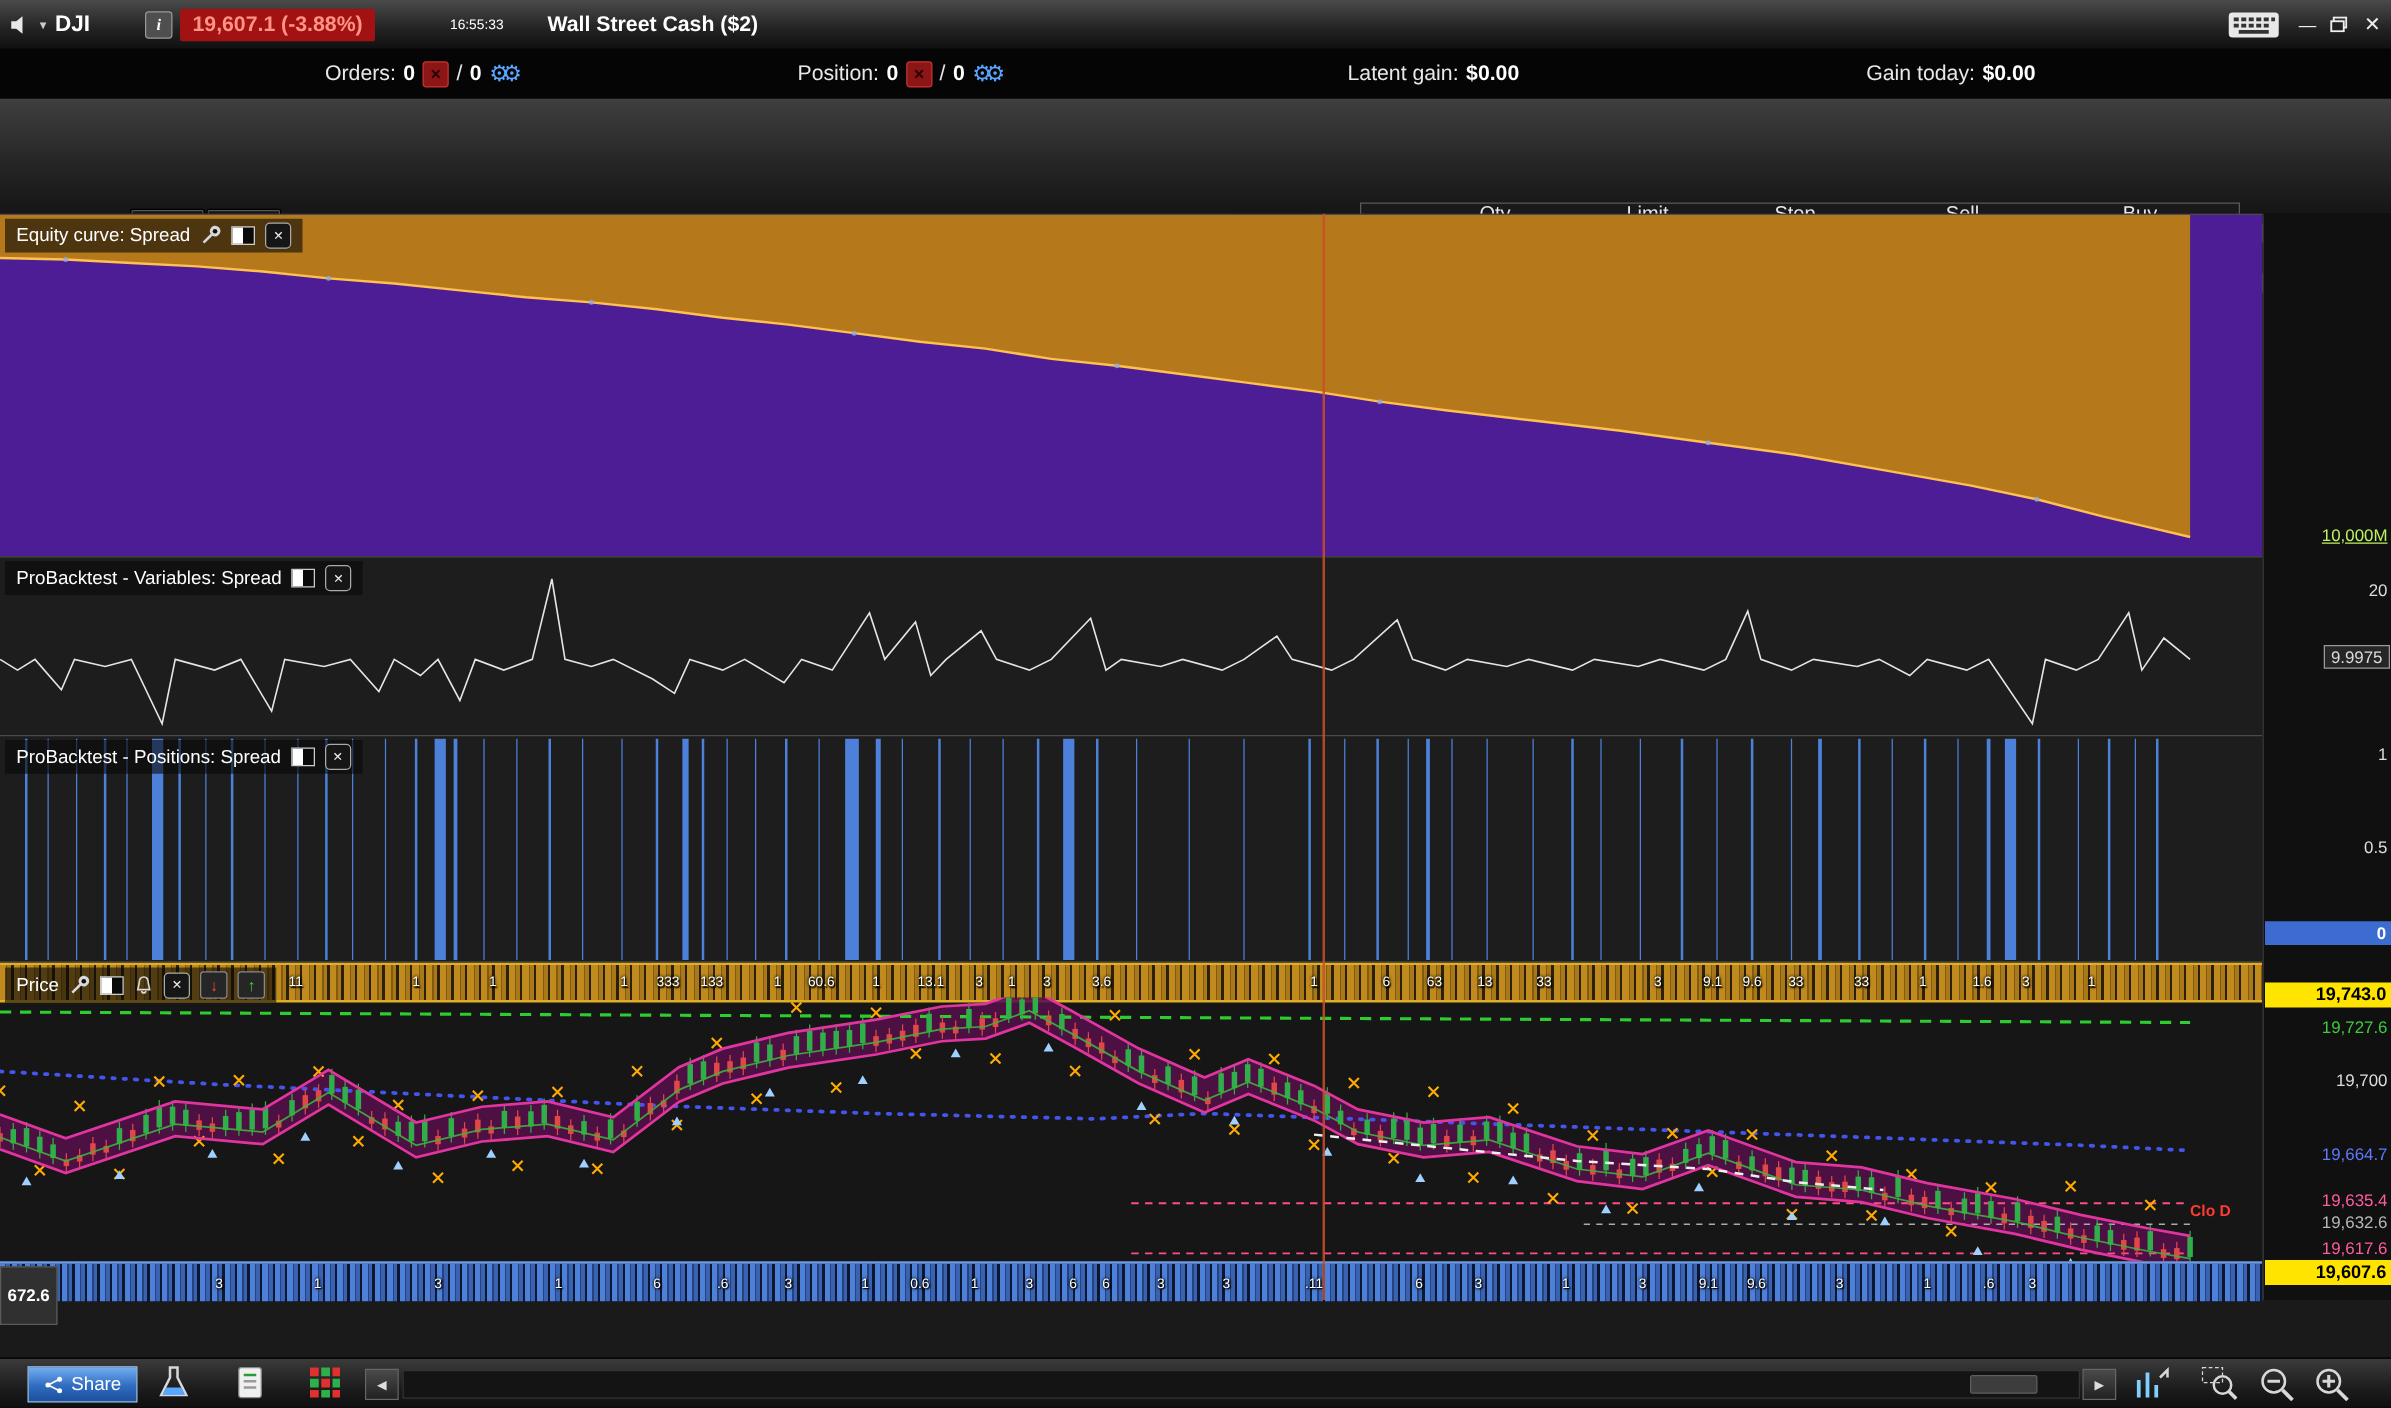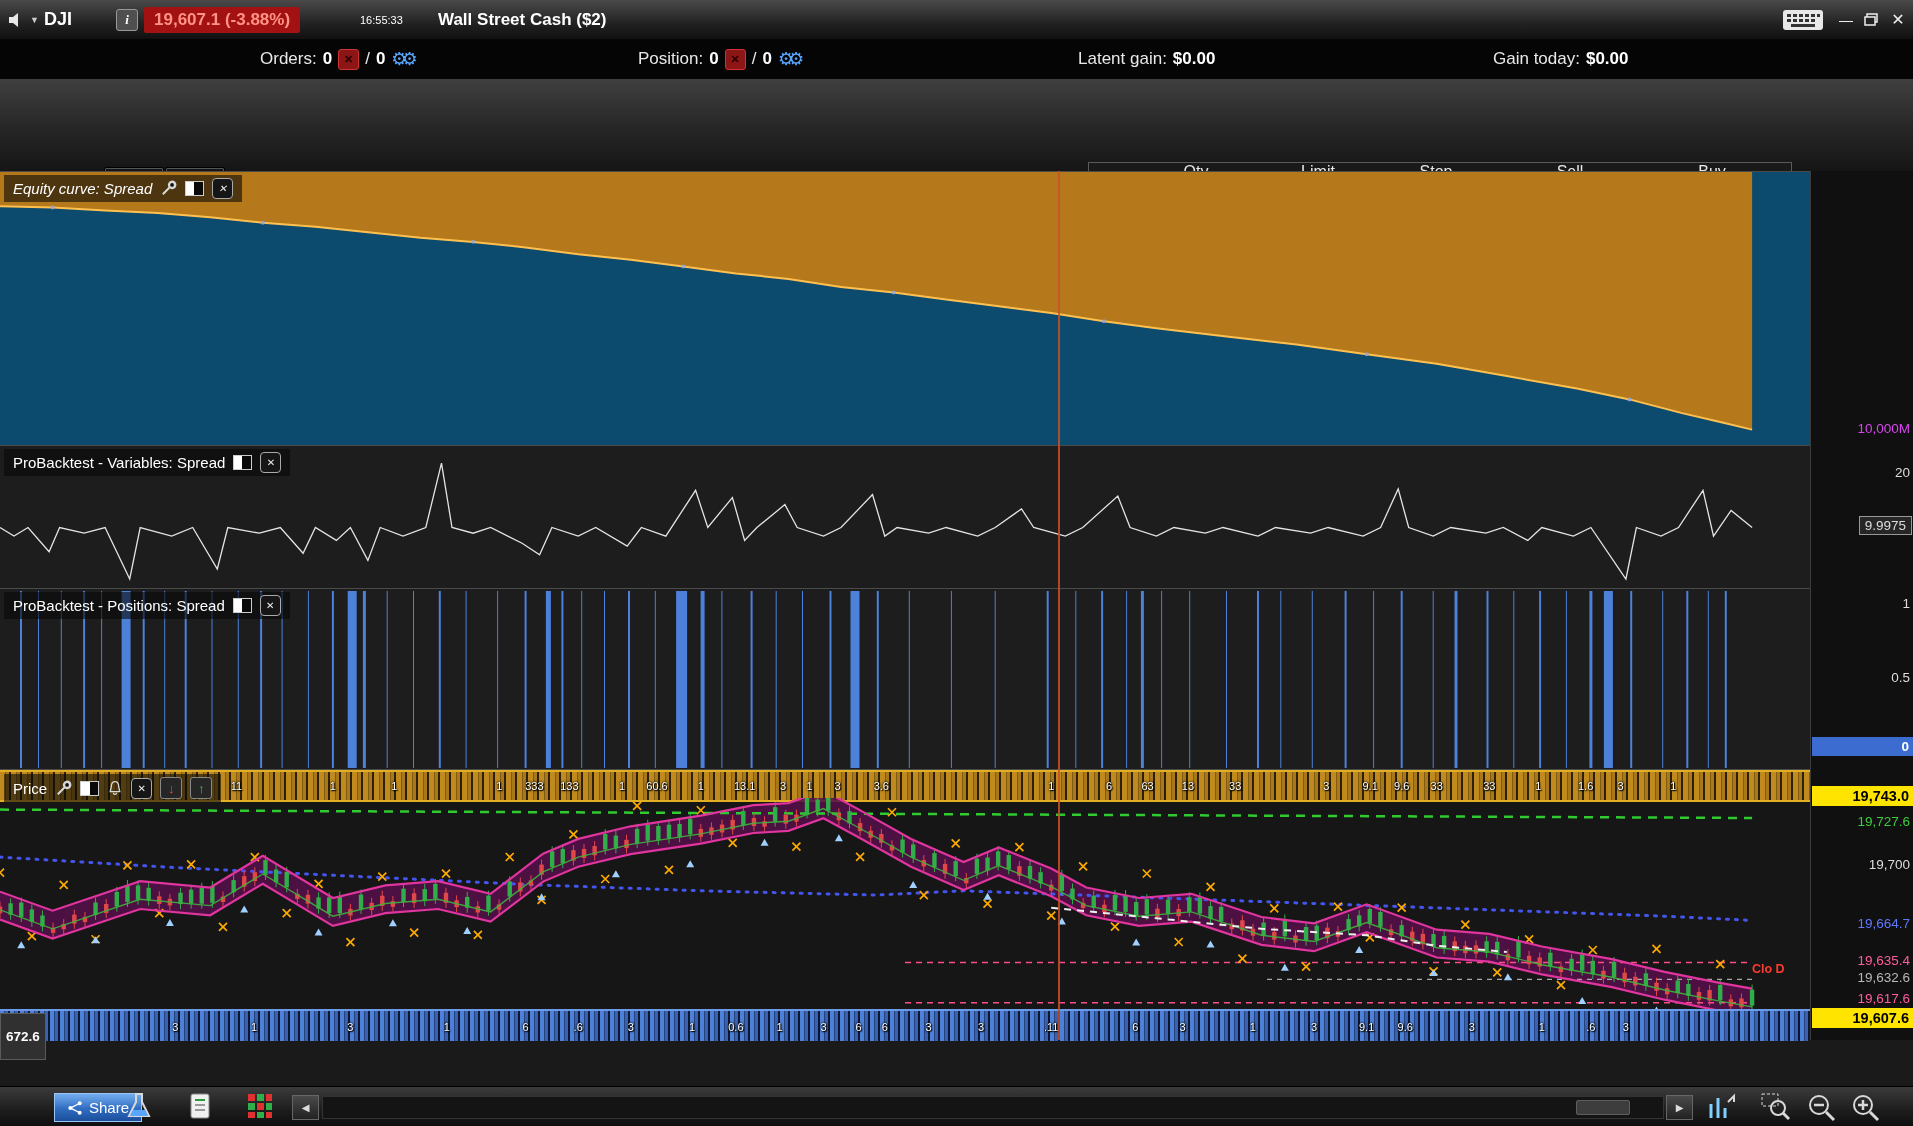--- a/index.html
+++ b/index.html
@@ -63,42 +63,42 @@
   .band{position:absolute;left:0;width:1810px;overflow:hidden;}
   .band-top{background:repeating-linear-gradient(90deg,#c08a1e 0 5px,#815c10 5px 6px,#a8781a 6px 9px,#2c2106 9px 11px);
     border-top:2px solid #e2ae24;border-bottom:2px solid #e2ae24;}
   .band-bot{background:repeating-linear-gradient(90deg,#4d80d8 0 4px,#23427e 4px 5px,#3a62b0 5px 8px,#0d1730 8px 10px);
     border-top:2px solid #6a9ae8;border-bottom:1px solid #6a9ae8;}
   .bandnum{position:absolute;top:50%;transform:translate(-50%,-50%);font-size:11px;color:#fff;
     text-shadow:0 0 2px #000,0 0 3px #000,1px 1px 1px #000;white-space:nowrap;}
   
   .right-axis{position:absolute;left:1810px;top:171px;width:103px;height:869px;background:#101010;border-left:1px solid #3c3c3c;}
   .axlabel{position:absolute;right:4px;font-size:13.5px;color:#ddd;white-space:nowrap;line-height:17px;}
-  .axlabel.orange{color:#d946ef;}
+  .axlabel.orange{color:#bef264;text-decoration:underline;}
   .axlabel.green{color:#3ecc3e;}
   .axlabel.blue{color:#6079ff;}
   .axlabel.pink{color:#ff5d9e;}
   .axlabel.gray{color:#b8b8b8;}
   .axlabel.yellow{left:1px;right:1px;background:#ffe400;color:#000;font-weight:bold;font-size:14.5px;
     text-align:right;padding:1px 4px;line-height:18px;}
   .axlabel.boxed{background:#262626;border:1px solid #999;padding:0 5px;right:2px;}
   .axlabel.bluebox{left:1px;right:1px;background:#3c6cd0;color:#fff;text-align:right;padding:1px 4px;font-weight:bold;}
   
   .timeaxis{position:absolute;left:0;top:1040px;width:1810px;height:46px;background:#0d0d0d;border-top:1px solid #444;}
   .tlabel{position:absolute;top:12px;transform:translateX(-50%);font-size:15px;color:#e8e8e8;}
   .ttick{position:absolute;top:0;width:1px;height:6px;background:#888;}
   .cursor-badge{position:absolute;top:7px;transform:translateX(-50%);background:#fff200;color:#000;
     font-size:15px;font-weight:bold;padding:3px 10px;white-space:nowrap;}
   .copyright{position:absolute;left:3px;top:-12px;font-size:9px;color:#8a8a8a;white-space:nowrap;}
   
   .footer{position:absolute;left:0;top:1086px;width:1913px;height:40px;
     background:linear-gradient(#3b3b3b,#1c1c1c 60%,#0e0e0e);border-top:1px solid #000;}
   .share-btn{position:absolute;left:22px;top:6px;width:86px;height:27px;border-radius:0;
     background:linear-gradient(#74aef0,#2f6cc0 55%,#1c4f9c);border:1px solid #9cc4f4;color:#fff;font-size:15px;
-    display:flex;align-items:center;justify-content:center;gap:6px;margin-left:32px;}
+    display:flex;align-items:center;justify-content:center;gap:6px;}
   .foot-icon{position:absolute;top:5px;display:flex;align-items:center;justify-content:center;}
   .scroll-btn{position:absolute;top:8px;width:25px;height:23px;background:linear-gradient(#4a4a4a,#222);
     border:1px solid #666;color:#ddd;font-size:10px;display:flex;align-items:center;justify-content:center;}
   .scroll-track{position:absolute;left:322px;top:9px;width:1340px;height:21px;background:#141414;border:1px solid #333;}
   .scroll-thumb{position:absolute;left:1253px;top:3px;width:52px;height:13px;background:#3d3d3d;border:1px solid #5e5e5e;border-radius:2px;}
   
   .crosshair{position:absolute;top:171px;width:2px;height:869px;background:rgba(200,80,40,.85);z-index:4;}
   svg{display:block;}
   .clo-label{position:absolute;color:#ff3b30;font-size:12.5px;font-weight:bold;z-index:5;white-space:nowrap;}
   .left-price{position:absolute;left:0;top:1013px;background:#303030;border:1px solid #5a5a5a;color:#fff;
@@ -362,21 +362,21 @@
       <span>pts</span>
     </div>
     <div class="slrow" style="left:1796px;top:136px;">
       <span class="chk"></span>
       <span>L</span>
       <span class="ptsbox">13</span>
       <span>pts</span>
     </div>
   </div>
 
-  <div class="panel" style="top:171px;height:274px;background:#0c4a6e;font-style:italic;">
+  <div class="panel" style="top:171px;height:274px;background:#4c1d95;">
     <svg id="svg-equity" width="1810" height="274">
         <path d="M0.0,34.3 L52.6,35.6 L105.1,38.4 L157.7,41.1 L210.2,45.2 L262.8,50.7 L315.4,54.8 L367.9,60.3 L420.5,65.8 L473.1,69.9 L525.6,75.4 L578.2,82.2 L630.7,87.7 L683.3,94.5 L735.9,101.4 L788.4,106.9 L841.0,115.1 L893.6,120.6 L946.1,127.4 L998.7,134.3 L1051.2,141.1 L1103.8,149.3 L1156.4,156.2 L1226.5,164.4 L1296.5,172.6 L1366.6,182.2 L1436.7,191.8 L1506.8,204.1 L1576.9,216.5 L1629.4,227.4 L1682.0,241.1 L1717.0,249.3 L1752.1,257.6 L1752.1,0 L0,0 Z" fill="#b5791c"></path>
         <path d="M0.0,34.3 L52.6,35.6 L105.1,38.4 L157.7,41.1 L210.2,45.2 L262.8,50.7 L315.4,54.8 L367.9,60.3 L420.5,65.8 L473.1,69.9 L525.6,75.4 L578.2,82.2 L630.7,87.7 L683.3,94.5 L735.9,101.4 L788.4,106.9 L841.0,115.1 L893.6,120.6 L946.1,127.4 L998.7,134.3 L1051.2,141.1 L1103.8,149.3 L1156.4,156.2 L1226.5,164.4 L1296.5,172.6 L1366.6,182.2 L1436.7,191.8 L1506.8,204.1 L1576.9,216.5 L1629.4,227.4 L1682.0,241.1 L1717.0,249.3 L1752.1,257.6" fill="none" stroke="#ffc050" stroke-width="2"></path>
         <circle cx="52.5624" cy="35.620000000000005" r="2" fill="#8fa8e0" opacity="0.8"></circle>
         <circle cx="262.812" cy="50.69" r="2" fill="#8fa8e0" opacity="0.8"></circle>
         <circle cx="473.06160000000006" cy="69.87" r="2" fill="#8fa8e0" opacity="0.8"></circle>
         <circle cx="683.3112" cy="94.52999999999999" r="2" fill="#8fa8e0" opacity="0.8"></circle>
         <circle cx="893.5608" cy="120.56" r="2" fill="#8fa8e0" opacity="0.8"></circle>
         <circle cx="1103.8103999999998" cy="149.33" r="2" fill="#8fa8e0" opacity="0.8"></circle>
         <circle cx="1366.6224" cy="182.21" r="2" fill="#8fa8e0" opacity="0.8"></circle>

